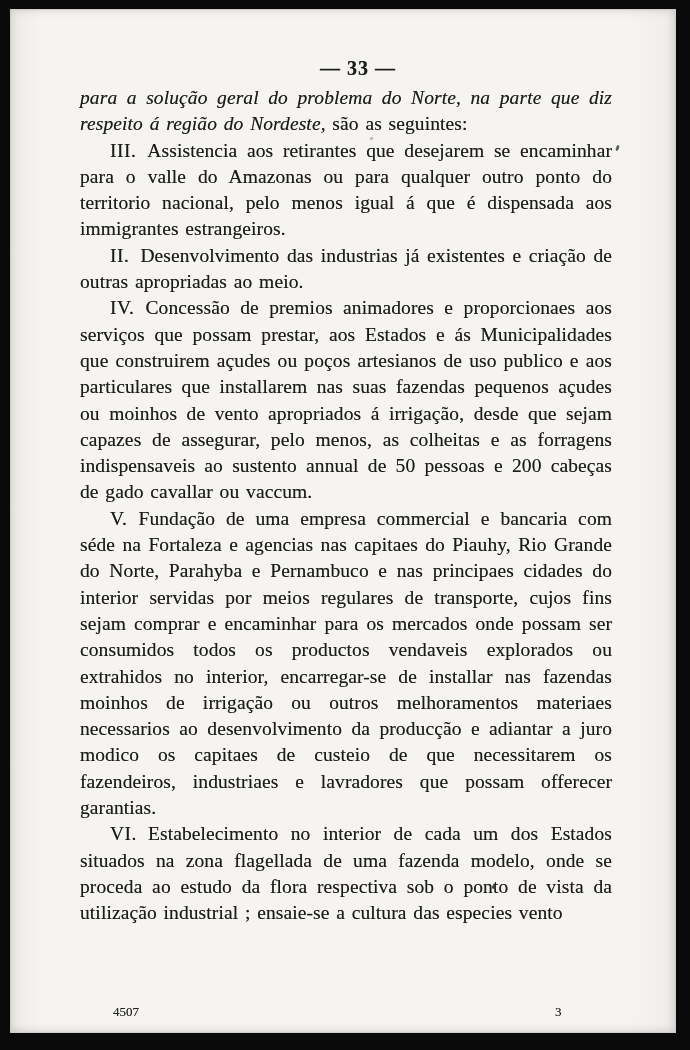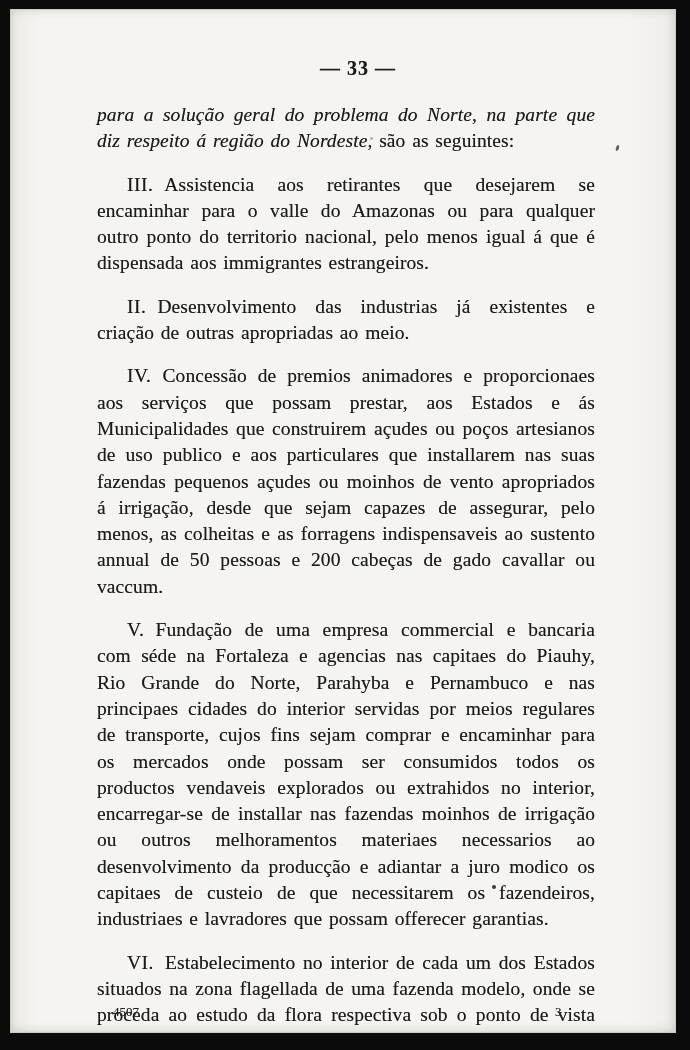--- a/index.html
+++ b/index.html
@@ -56,21 +56,21 @@
     width: 532px;
     font-size: 19.5px;
     line-height: 26.3px;
     color: var(--ink, #1b1b1b);
     text-align: justify;
     letter-spacing: 0.1px;
     word-spacing: 0.09em;
     text-shadow: 0 0 0.5px rgba(25,25,25,0.55);
   }
   .content p {
-    margin: 17px;
+    margin: 0;
     padding: 0;
   }
   p.lead em {
     font-style: italic;
   }
   p.item {
     text-indent: 30px;
   }
   p.item .num {
     padding-right: 11px;

